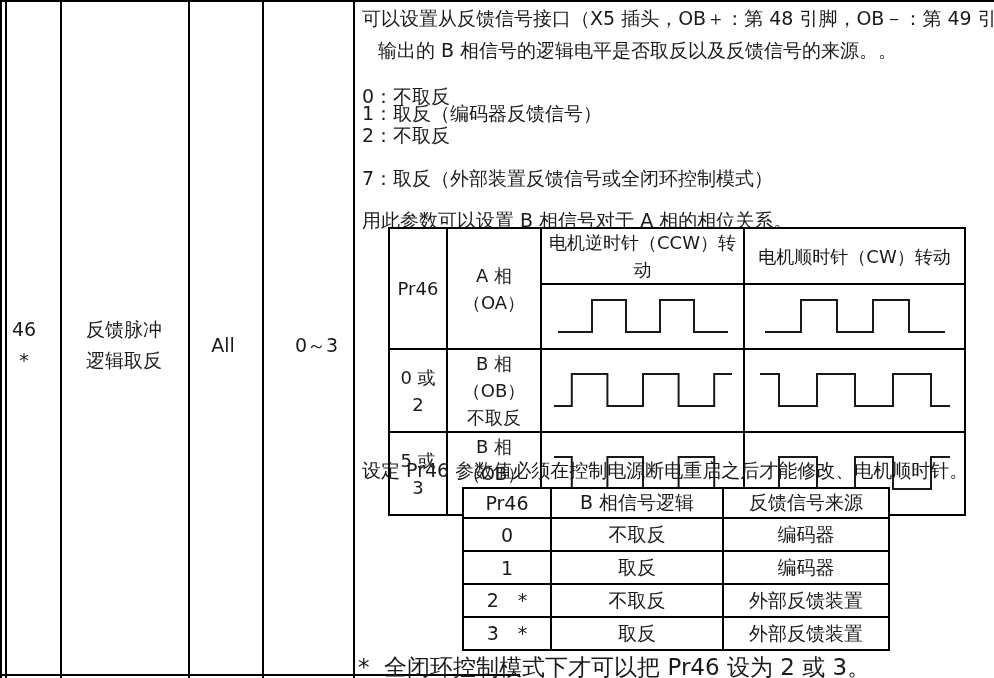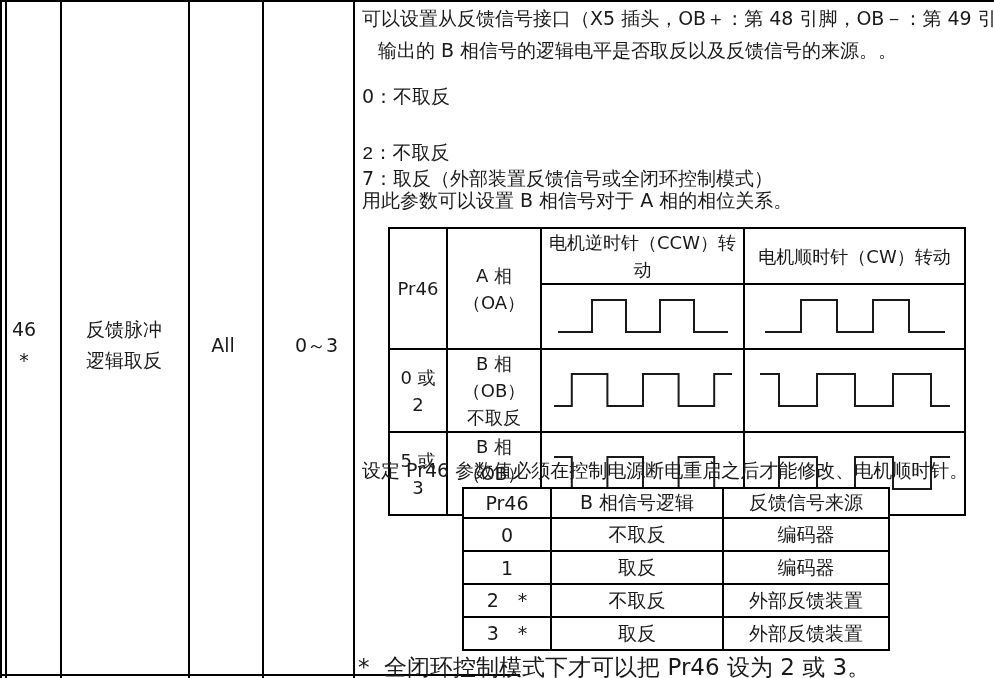--- a/index.html
+++ b/index.html
@@ -11,21 +11,21 @@
   }
   .vline { position:absolute; top:0; height:678px; background:#000; }
   .hline { position:absolute; background:#000; }
   .cellbox {
     position:absolute; display:flex; flex-direction:column;
     align-items:center; justify-content:center; text-align:center;
     font-size:19px; line-height:31px;
   }
   .dline { position:absolute; left:362px; font-size:19px; white-space:pre; line-height:24px; }
   .dl0 { top:6px; }  .dl1 { top:38px;margin-left:16px; } .dl2 { top:68px;margin-top:16px; } .dl3 { top:101px; }
-  .dl4 { top:142px;font-family:Liberation Mono, monospace; } .dl5 { top:166px; } .dl6 { top:188px; }
+  .dl4 { top:123px; } .dl5 { top:166px; } .dl6 { top:208px; }
   .note { position:absolute; left:362px; top:458px; font-size:19px; white-space:pre; }
   .footnote { position:absolute; left:358px; top:652px; font-size:23px; white-space:pre; }
   table { border-collapse:collapse; position:absolute; table-layout:fixed; background:#fff; }
   .wtable { left:388px; top:227px; }
   .wtable td { border:2px solid #000; text-align:center; vertical-align:middle; font-size:18px; padding:0; line-height:27px; }
   .wtable td.wf { line-height:0; }
   .ltable { left:462px; top:487px; }
   .ltable td { border:2px solid #000; text-align:center; vertical-align:middle; font-size:19px; padding:0; height:33px; white-space:pre; }
   .ltable tr.lhead td { height:30px; }
 </style>
@@ -54,20 +54,21 @@
   <div class="cellbox" style="left:189px;top:290px;width:68px;height:110px">
     <div>All</div>
   </div>
   <div class="cellbox" style="left:263px;top:290px;width:107px;height:110px">
     <div>0～3</div>
   </div>
 
   <div class="dline dl0">可以设置从反馈信号接口（X5 插头，OB＋：第 48 引脚，OB－：第 49 引脚）</div>
   <div class="dline dl1">输出的 B 相信号的逻辑电平是否取反以及反馈信号的来源。。</div>
   <div class="dline dl2">0：不取反</div>
+  <div class="dline dl3">1：取反（编码器反馈信号）</div>
   <div class="dline dl4">2：不取反</div>
   <div class="dline dl5">7：取反（外部装置反馈信号或全闭环控制模式）</div>
   <div class="dline dl6">用此参数可以设置 B 相信号对于 A 相的相位关系。</div>
 
   <table class="wtable">
     <colgroup>
       <col style="width:58px">
         <col style="width:94px">
         <col style="width:203px">
         <col style="width:221px">

